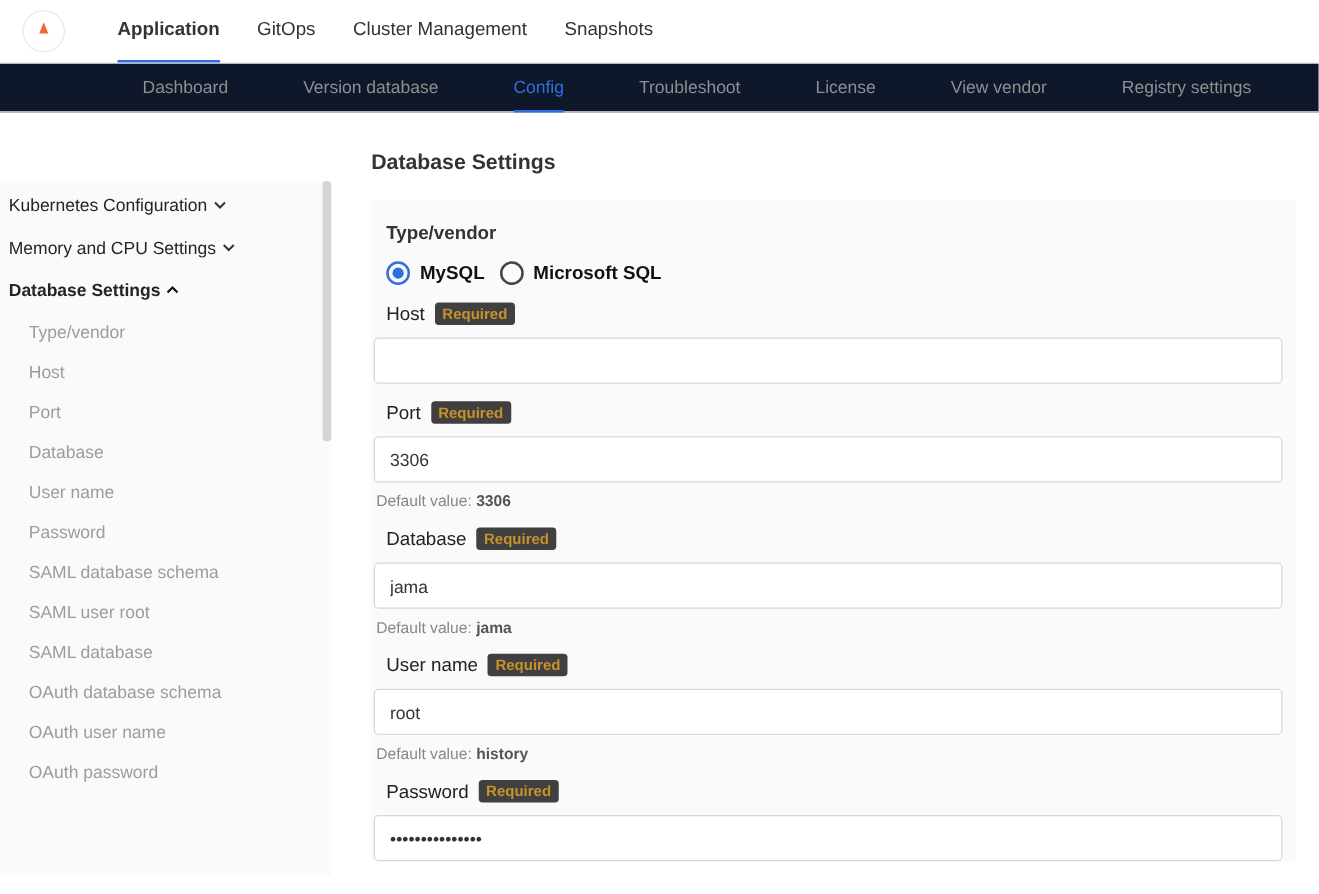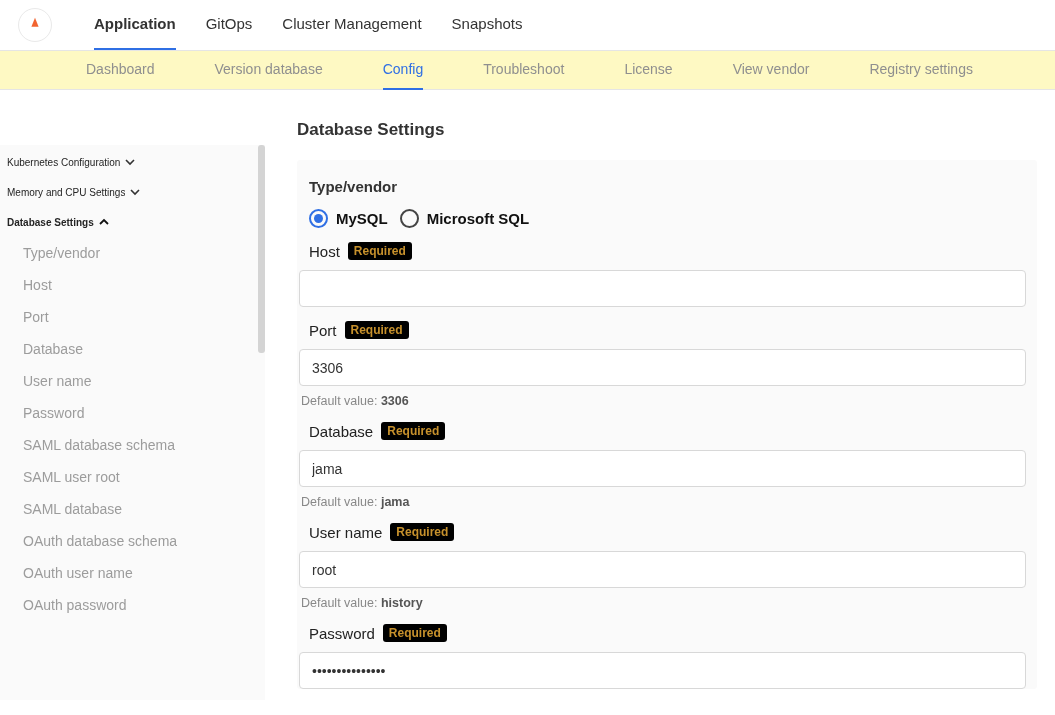--- a/index.html
+++ b/index.html
@@ -4,42 +4,42 @@
 <style>
   html, body { margin:0; padding:0; font-family: -apple-system, "Helvetica Neue", Arial, sans-serif; color:#333; background:#fff; }
   .page { width:1055px; height:715px; overflow:hidden; position:relative; }
   
   .topbar { display:flex; align-items:center; height:50px; border-bottom:1px solid #e5e5e5; }
   .logo { width:32px; height:32px; margin:0 18px 0 18px; border:1px solid #e9e9e9; border-radius:50%; display:flex; align-items:center; justify-content:center; font-size:8px; color:#555; background:#fff; font-weight:600; }
   .topnav { display:flex; align-items:flex-end; margin-left:24px; gap:30px; height:100%; }
   .topnav .item { display:flex; align-items:center; font-size:15px; color:#333; height:100%; cursor:pointer; border-bottom:2px solid transparent; }
   .topnav .item.active { color:#333; font-weight:550; border-bottom:2px solid #2f6fe4; }
   
-  .subnav { background:#fef9c3; border-bottom:1px solid #e5e5e5; height:38px; display:flex; align-items:center; padding-left:86px; gap:60px; font-size:14px; color:#8f8f8f; }
+  .subnav { background:#0f172a; border-bottom:1px solid #e5e5e5; height:38px; display:flex; align-items:center; padding-left:114px; gap:60px; font-size:14px; color:#8f8f8f; }
   .subnav .sitem { cursor:pointer; height:100%; display:flex; align-items:center; border-bottom:2px solid transparent; }
   .subnav .sitem.active { color:#2f6fe4; border-bottom:2px solid #2f6fe4; }
   
   .body { display:flex; height:625px; }
   .sidebar-wrap { width:265px; padding-top:55px; position:relative; }
   .sidebar { background:#fafafa; height:555px; padding:2px 0 0 7px; box-sizing:border-box; }
   .scrollbar { position:absolute; right:0; top:55px; width:7px; height:208px; background:#d4d4d4; border-radius:3px; }
-  .side-section { font-size:10px; color:#242424; padding:9px 0; display:flex; align-items:center; cursor:pointer; }
+  .side-section { font-size:14px; color:#242424; padding:9px 0; display:flex; align-items:center; cursor:pointer; }
   .side-section.bold { font-weight:600; }
   .side-section .caret { margin-left:4px; display:inline-flex; }
   .side-sub { list-style:none; margin:0; padding:0 0 0 16px; }
   .side-sub li { font-size:14px; color:#9c9c9c; padding:8px 0; cursor:pointer; }
   .truncate { max-width:210px; white-space:nowrap; overflow:hidden; text-overflow:ellipsis; }
   
   .main { flex:1; padding:30px 18px 0 32px; box-sizing:border-box; overflow:hidden; }
   .main h2 { font-size:17px; font-weight:700; margin:0 0 20px 0; }
   .panel { background:#fafafa; border-radius:3px; padding:18px 0 0 0; }
   .label-row { display:flex; align-items:center; gap:8px; margin:14px 0 10px 0; padding-left:0; }
   .section-label-first { padding-left:0; margin:0 0 14px 0; font-weight:550; font-size:15px;}
   .label-row .flabel { font-size:15px; color:#222; font-weight:500; }
-  .required { background:#000000; color:#c7912c; font-size:12px; padding:2px 6px; border-radius:3px; font-weight:550;}
+  .required { background:#404040; color:#c7912c; font-size:12px; padding:2px 6px; border-radius:3px; font-weight:550;}
   .radio-row { display:flex; align-items:center; gap:12px; margin:0 0 10px 0;}
   .radio-item { display:flex; align-items:center; gap:8px; cursor:pointer; }
   .radio-dot { width:15px; height:15px; border:2px solid #2f6fe4; border-radius:50%; display:flex; align-items:center; justify-content:center; }
   .radio-dot.checked::after{ content:''; width:9px; height:9px; background:#2f6fe4; border-radius:50%; }
   .radio-dot.unchecked { border-color:#444; }
   .radio-label { font-size:15px; font-weight:600; color:#111; }
   input.tf { width:727px; height:37px; border:1px solid #d8d8d8; border-radius:4px; background:#fff; font-size:14px; padding:0 12px; box-sizing:border-box; color:#333;}
   .default-line { font-size:12.5px; color:#888; margin:8px 0 0 0; }
   .default-line strong { color:#555; font-weight:600; }
   .panel > .section-label-first, .panel .label-row, .panel .radio-row, .panel .default-line { padding-left:0;}

